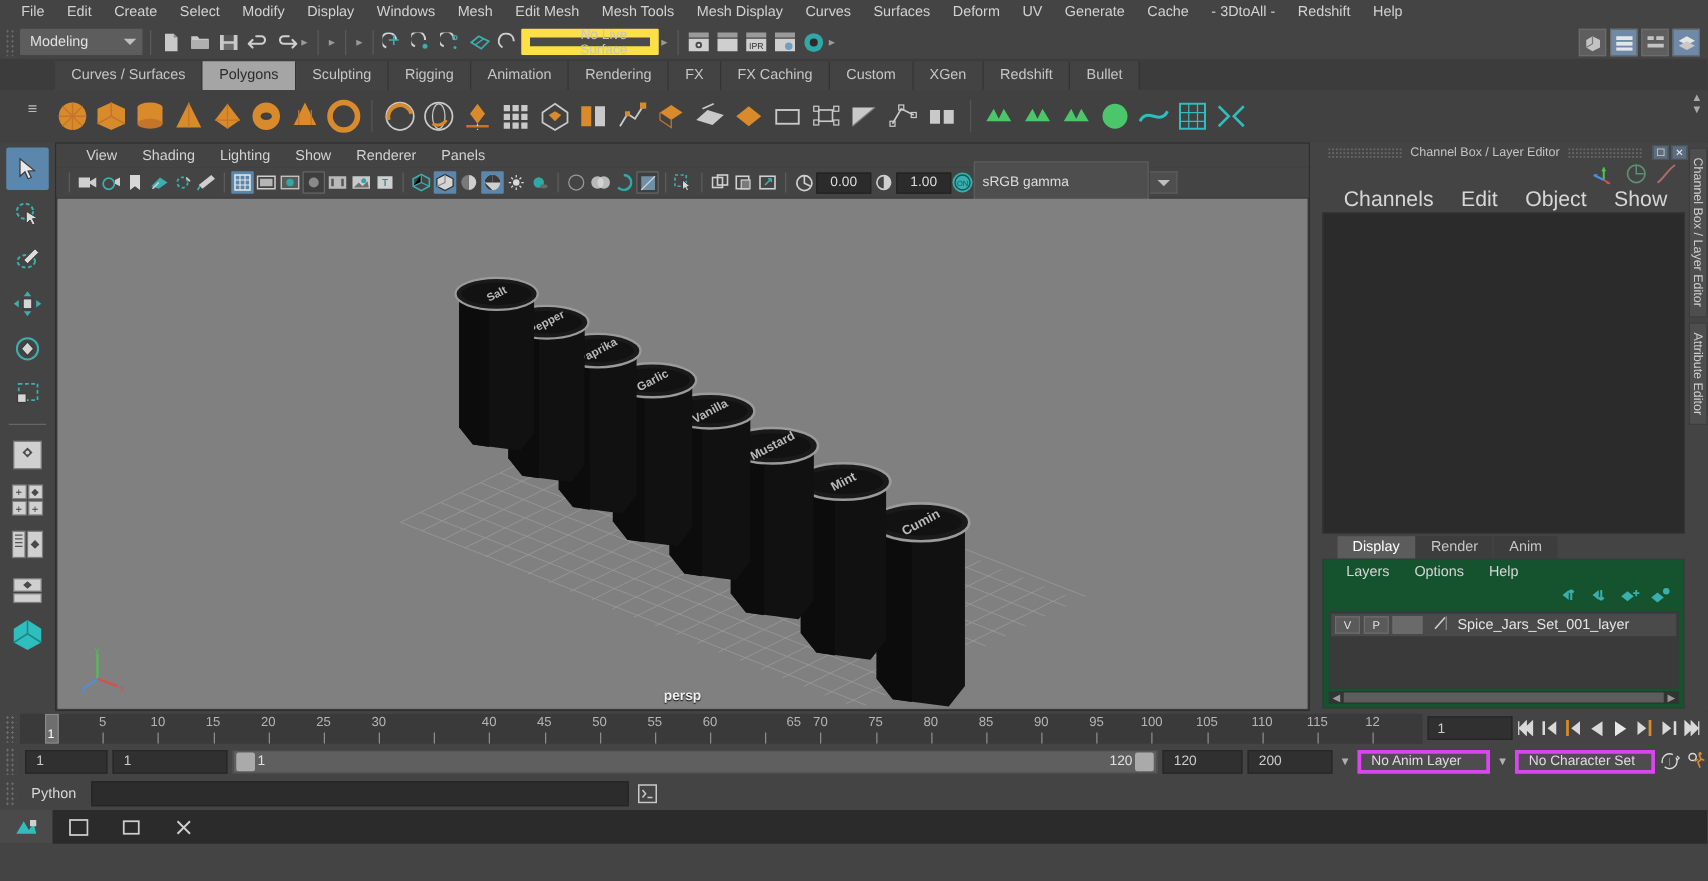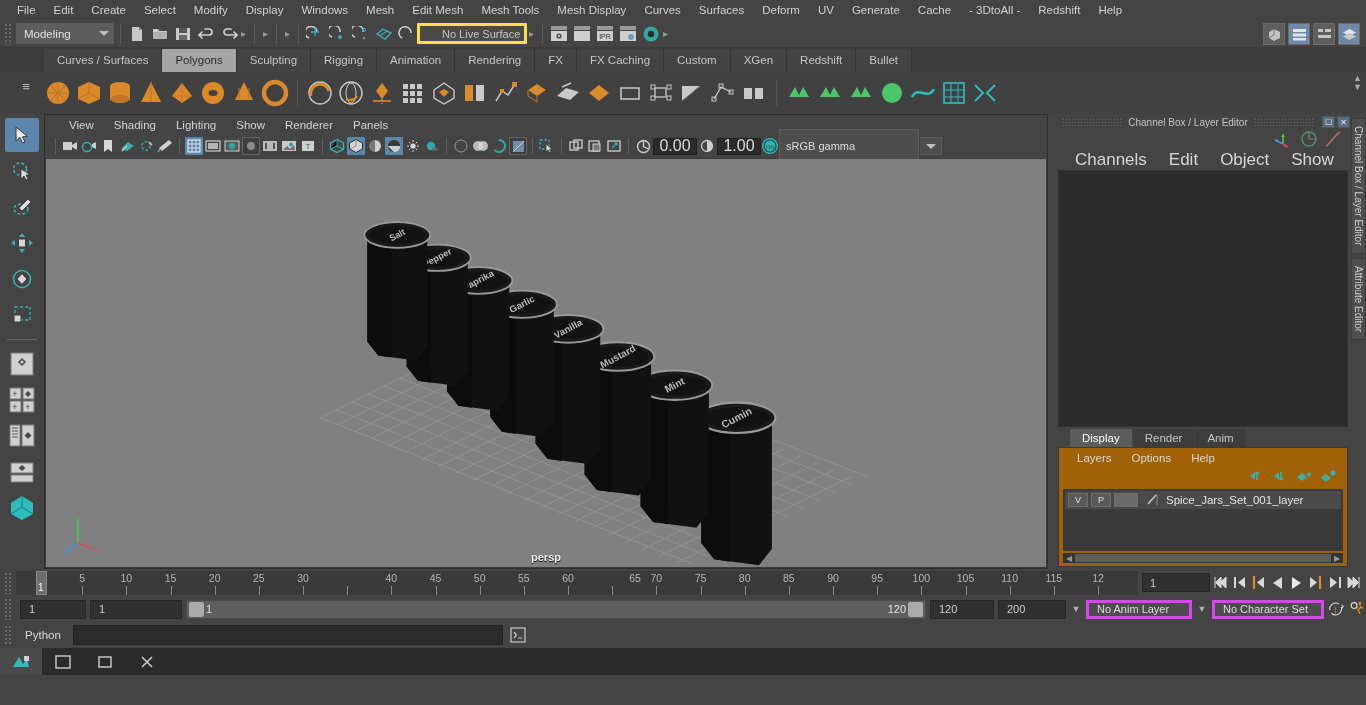--- a/index.html
+++ b/index.html
@@ -40,21 +40,21 @@
     position:absolute; right:4px; width:0;height:0;
     border-left:5px solid transparent;border-right:5px solid transparent;
     border-top:5px solid #bfbfbf;
   }
   .sepbar { width:1px;height:20px;background:#5a5a5a; margin:0 6px; }
   .sl-icons { display:flex; align-items:center; gap:3px; }
   .sl-ico {
     width:20px;height:20px; display:flex;align-items:center;justify-content:center;
   }
   .livesurface {
-    height:21px; width:110px; border:3px solid #fde047; background:#4a4a4a;
+    height:21px; width:110px; border:7px solid #fde047; background:#4a4a4a;
     display:flex;align-items:center;padding-left:22px;font-size:11px;color:#c5c5c5;
     border-radius:1px;
     text-align:center;
   }
   .arrowbtn { width:9px;height:18px;display:flex;align-items:center;justify-content:center;color:#9a9a9a;font-size:10px; }
   .statusline .right { position:absolute; right:6px; top:3px; display:flex; gap:3px; }
   .sbox { width:22px;height:22px;background:#5e5e5e;border:1px solid #6b6b6b; display:flex;align-items:center;justify-content:center;}
   .sbox.active { background:#6e8aa8; }
 
   
@@ -87,21 +87,21 @@
   .vpanel { position:absolute; left:0; top:0; right:8px; bottom:0; background:#3b3b3b; border:1px solid #2e2e2e;}
   .vmenubar { height:19px; display:flex; align-items:center; padding-left:14px; background:#444; }
   .vmenubar .mi { padding:1px 10px; font-size:11.5px; color:#d2d2d2; }
   .vtoolbar { height:24px; display:flex; align-items:center; background:#444; padding-left:6px; gap:1px; }
   .vico { width:18px;height:18px;display:flex;align-items:center;justify-content:center; border-radius:1px;}
   .vico.on { background:#5b87ad; }
   .vico.framed { border:1px solid #666; background:#3e3e3e; }
   .vsep { width:1px;height:16px;background:#5c5c5c;margin:0 4px; }
   .numfield {
     width:44px;height:17px;background:#2b2b2b;border:1px solid #222;color:#ddd;
-    font-size:16px; display:flex;align-items:center;justify-content:center;
+    font-size:11px; display:flex;align-items:center;justify-content:center;
   }
   .cmbox {
     height:34px;width:140px;background:#4e4e4e;border:1px solid #5c5c5c;
     display:flex;align-items:center;padding-left:6px;font-size:11px;color:#ddd;
   }
   .cmarrow {
     width:22px;height:18px;background:#4e4e4e;border:1px solid #5c5c5c;border-left:none;
     display:flex;align-items:center;justify-content:center;
   }
   .viewport3d { position:absolute; left:1px; right:1px; top:44px; bottom:1px; background:#808080; overflow:hidden; }
@@ -127,21 +127,21 @@
     width:13px;height:12px;background:#5d6d7d;border:1px solid #46555f;
     display:flex;align-items:center;justify-content:center;font-size:8px;color:#eee; margin-left:2px;
   }
   .rp-toolrow { height:20px; display:flex; align-items:center; justify-content:flex-end; padding-right:8px; gap:6px; background:#444;}
   .cb-menubar { height:20px; display:flex;align-items:center; padding-left:8px; background:#444;}
   .cb-menubar .mi { padding:1px 11px; font-size:17px;color:#d6d6d6;}
   .cb-body { flex:1; background:#2b2b2b; border:1px solid #333; margin:0 2px; }
   .le-tabs { height:20px; display:flex; align-items:flex-end; padding-left:14px; background:#444;}
   .le-tab { padding:3px 12px; font-size:11.5px;color:#c6c6c6;background:#3d3d3d; margin-right:1px;}
   .le-tab.active { background:#5c5c5c;color:#fff;}
-  .le-box { flex:0 0 auto; background:#a16207; border:1px solid #3a3a3a; margin:0 2px 2px 2px; height:120px; display:flex;flex-direction:column;}
+  .le-box { flex:0 0 auto; background:#14532d; border:1px solid #3a3a3a; margin:0 2px 2px 2px; height:120px; display:flex;flex-direction:column;}
   .le-menubar { height:19px; display:flex;align-items:center;padding-left:8px;}
   .le-menubar .mi { padding:1px 10px;font-size:11.5px;color:#d6d6d6;}
   .le-btnrow { height:20px; display:flex;align-items:center;justify-content:flex-end;padding-right:10px;gap:7px;}
   .le-list { flex:1; background:#3a3a3a; margin:2px 4px; padding:2px; }
   .le-row { height:18px; display:flex;align-items:center; background:#4a4a4a; gap:3px; padding:0 3px;}
   .le-chip { width:20px;height:14px;background:#5a5a5a;border:1px solid #6d6d6d;display:flex;align-items:center;justify-content:center;font-size:9px;color:#e2e2e2;}
   .le-chip.blank { width:24px; background:#6a6a6a; }
   .le-scroll { height:10px; background:#333; margin:0 4px 3px 4px; position:relative;}
   .le-scroll .thumb { position:absolute;left:12px;right:12px;top:1px;bottom:1px;background:#5d5d5d;}
   .le-scroll .ar { position:absolute;top:0;width:10px;height:10px;color:#999;font-size:8px;display:flex;align-items:center;justify-content:center;}

